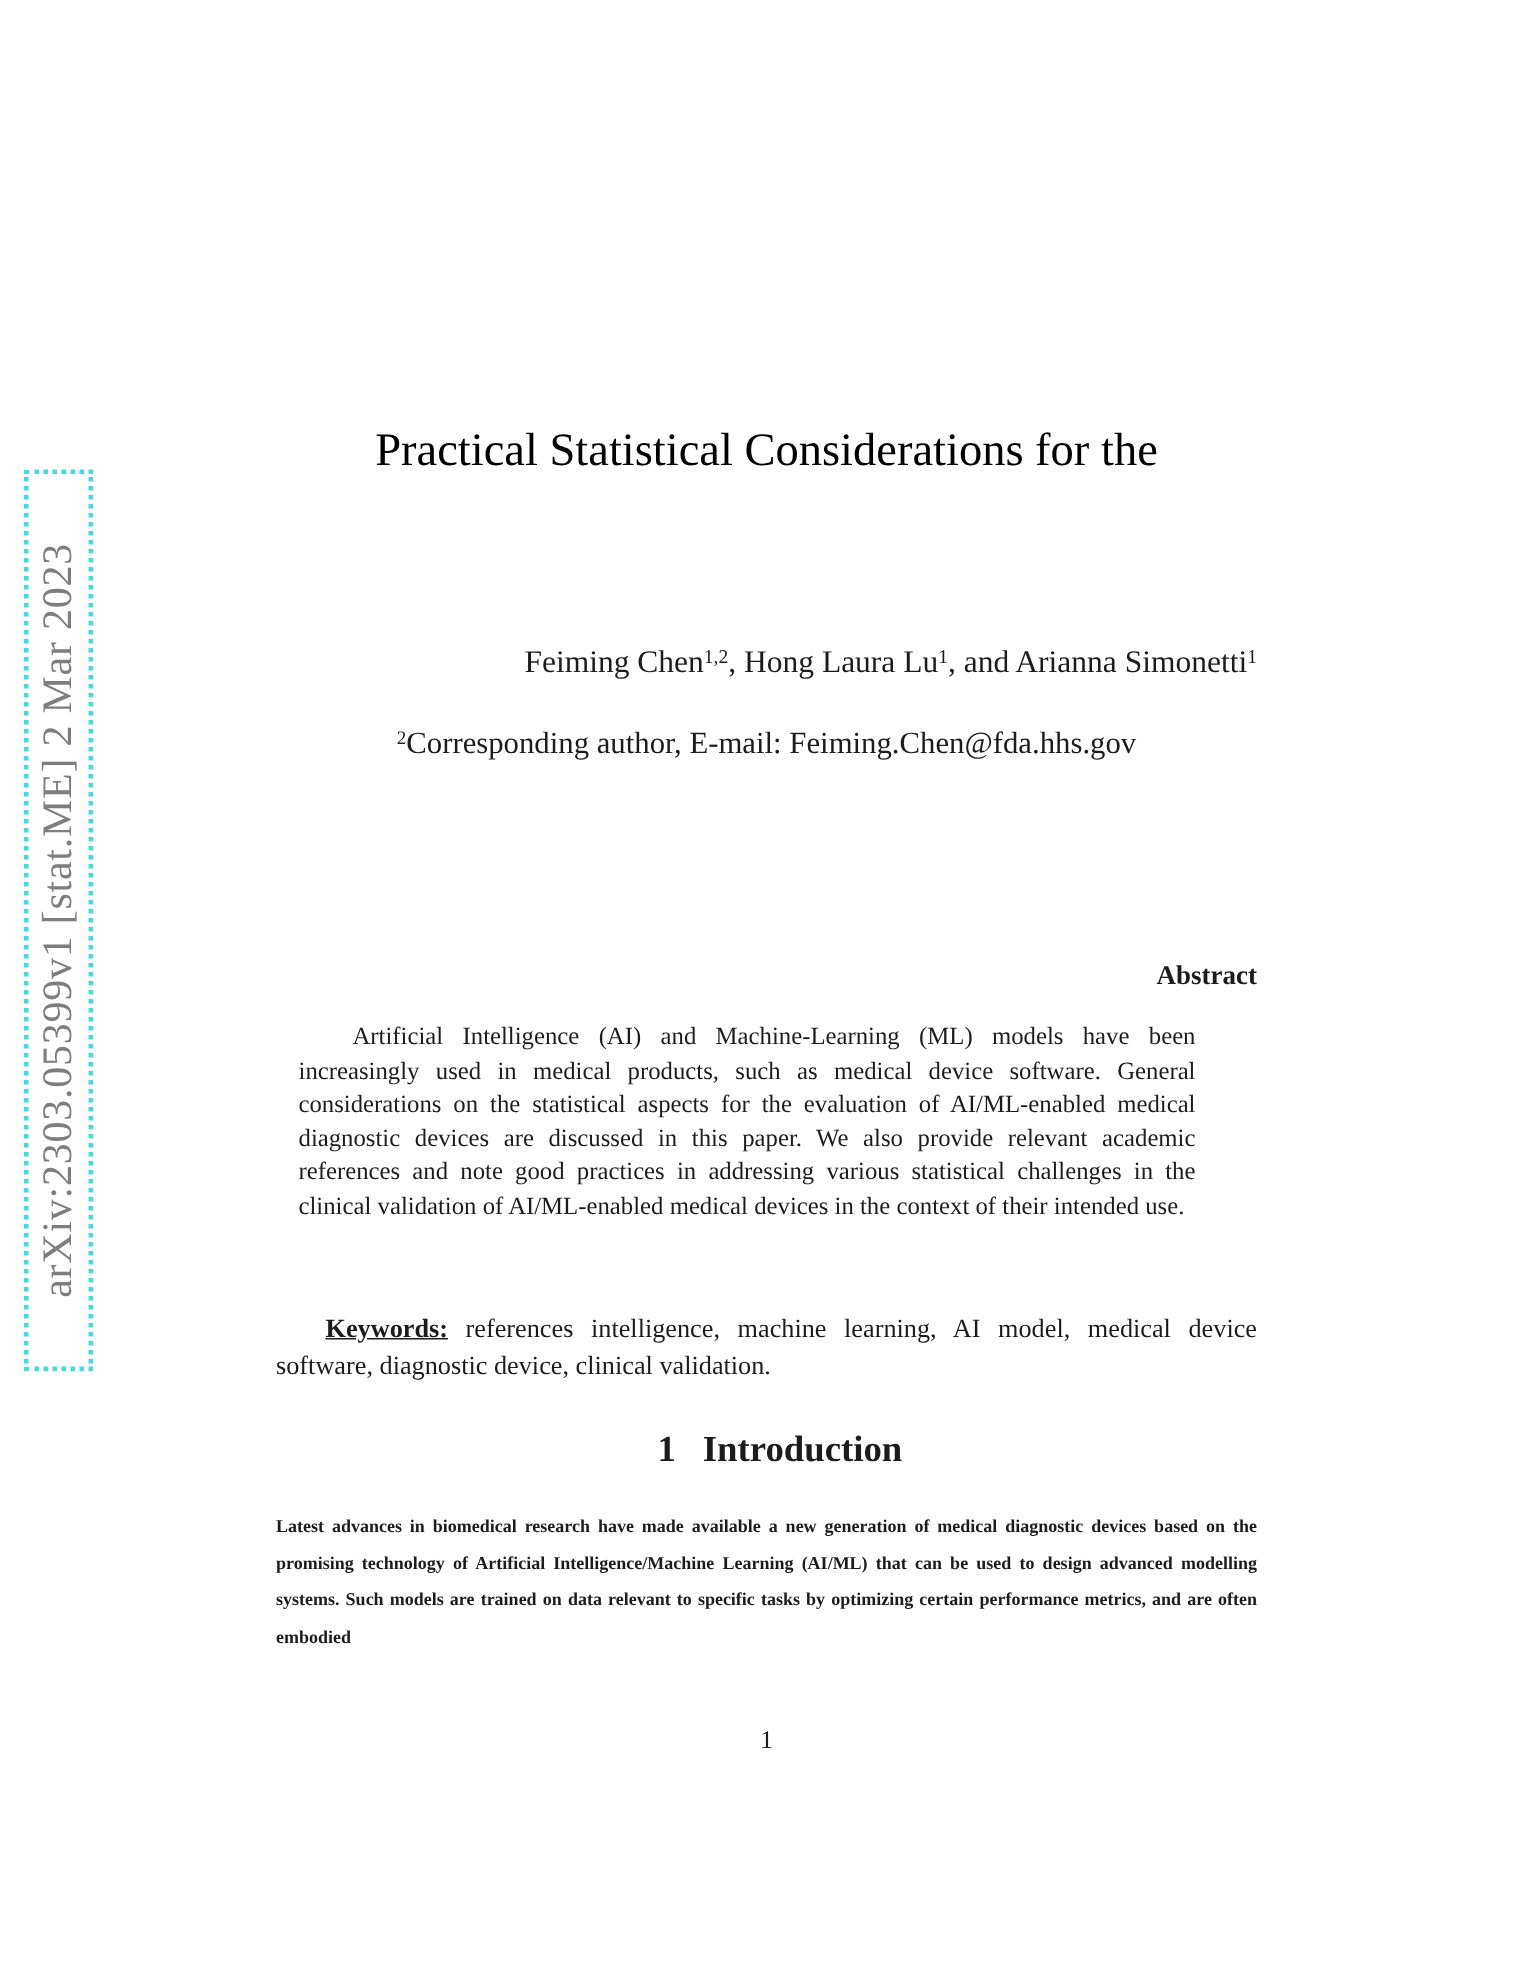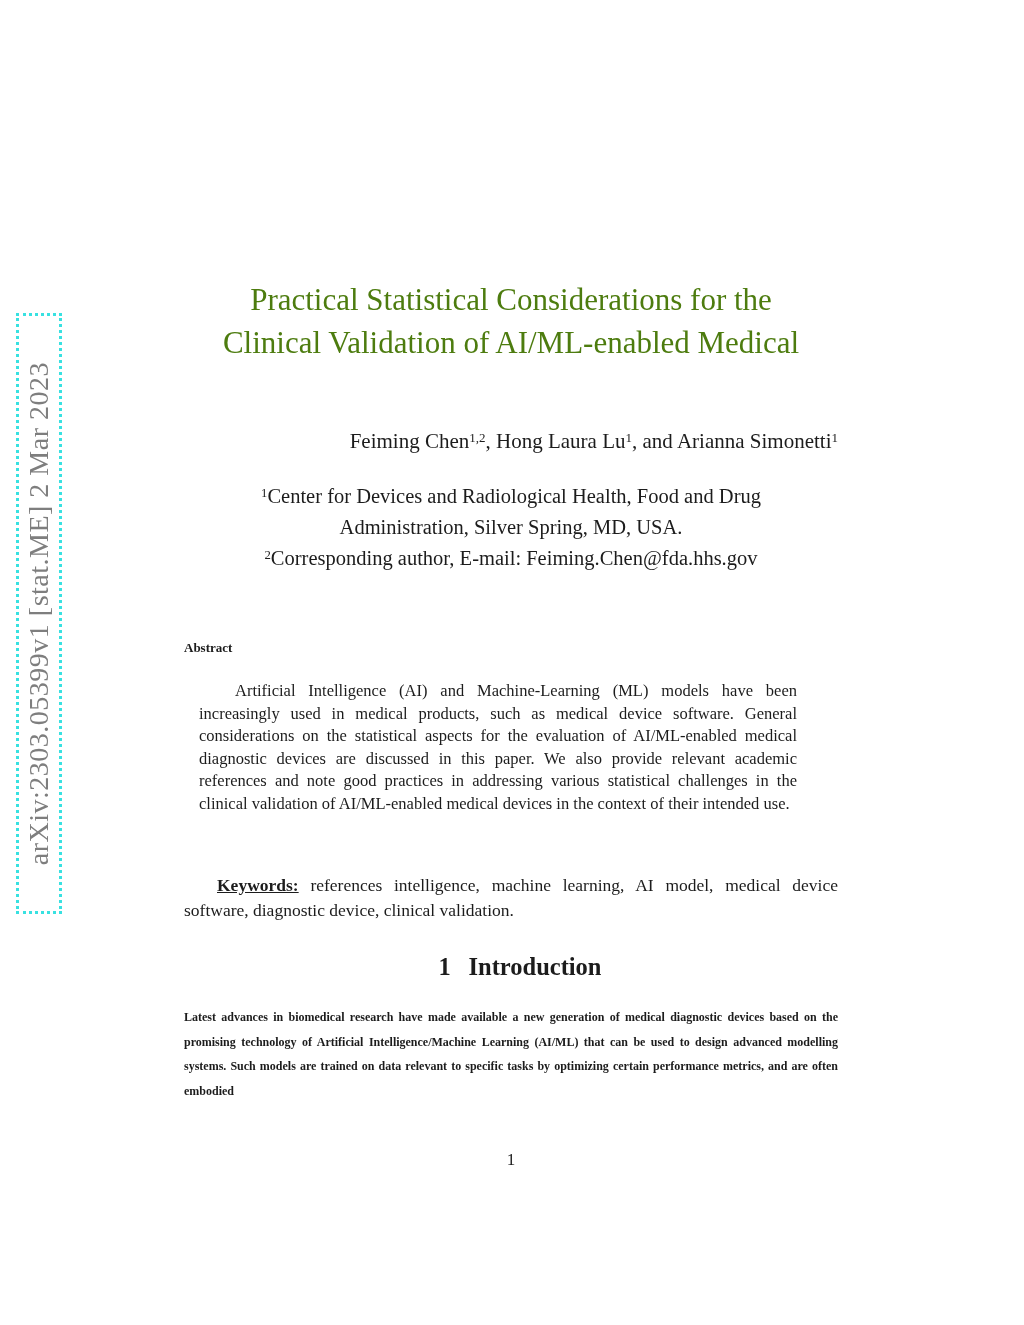--- a/index.html
+++ b/index.html
@@ -39,21 +39,21 @@
   }
 
   
   .col { position: absolute; left: 184px; width: 654px; }
 
   .paper-title {
     top: 278px;
     text-align: center;
     font-size: 31px;
     line-height: 43px;
-    color: #4d7c0f;
+    color: #000000;
   }
 
   .authors-line {
     top: 429px;
     text-align: right;
     font-size: 21px;
   }
   sup {
     font-size: 62%;
     line-height: 0;
@@ -65,23 +65,23 @@
   .affiliations {
     top: 481px;
     text-align: center;
     font-size: 20.5px;
     line-height: 31px;
   }
   .affiliations .affil-1 { max-width: 632px; margin: 0 auto; }
 
   .abstract-heading {
     top: 640px;
-    text-align: left;
+    text-align: right;
     font-weight: bold;
-    font-size: 13px;
+    font-size: 18px;
   }
 
   .abstract-body {
     position: absolute;
     left: 199px;
     width: 598px;
     top: 680px;
     font-size: 16.5px;
     line-height: 22.6px;
     text-align: justify;
@@ -121,29 +121,27 @@
 </style>
 </head>
 <body>
 
 <div class="watermark-box">
   <div class="watermark-text">arXiv:2303.05399v1  [stat.ME]  2 Mar 2023</div>
 </div>
 
 <div class="col paper-title">
   <div>Practical Statistical Considerations for the</div>
-  <div>Clinical Validation of AI/ML-enabled Medical</div>
 </div>
 
 <div class="col authors-line">
   <span>Feiming Chen</span><sup>1,2</sup><span>, Hong Laura Lu</span><sup>1</sup><span>, and Arianna Simonetti</span><sup>1</sup>
 </div>
 
 <div class="col affiliations">
-  <div class="affil-1"><sup>1</sup><span>Center for Devices and Radiological Health, Food and Drug Administration, Silver Spring, MD, USA.</span></div>
   <div class="affil-2"><sup>2</sup><span>Corresponding author, E-mail: Feiming.Chen@fda.hhs.gov</span></div>
 </div>
 
 <div class="col abstract-heading">Abstract</div>
 
 <div class="abstract-body">Artificial Intelligence (AI) and Machine-Learning (ML) models have been increasingly used in medical products, such as medical device software. General considerations on the statistical aspects for the evaluation of AI/ML-enabled medical diagnostic devices are discussed in this paper. We also provide relevant academic references and note good practices in addressing various statistical challenges in the clinical validation of AI/ML-enabled medical devices in the context of their intended use.</div>
 
 <div class="col keywords-par">
   <span class="keywords-label">Keywords:</span><span> references intelligence, machine learning, AI model, medical device software, diagnostic device, clinical validation.</span>
 </div>

